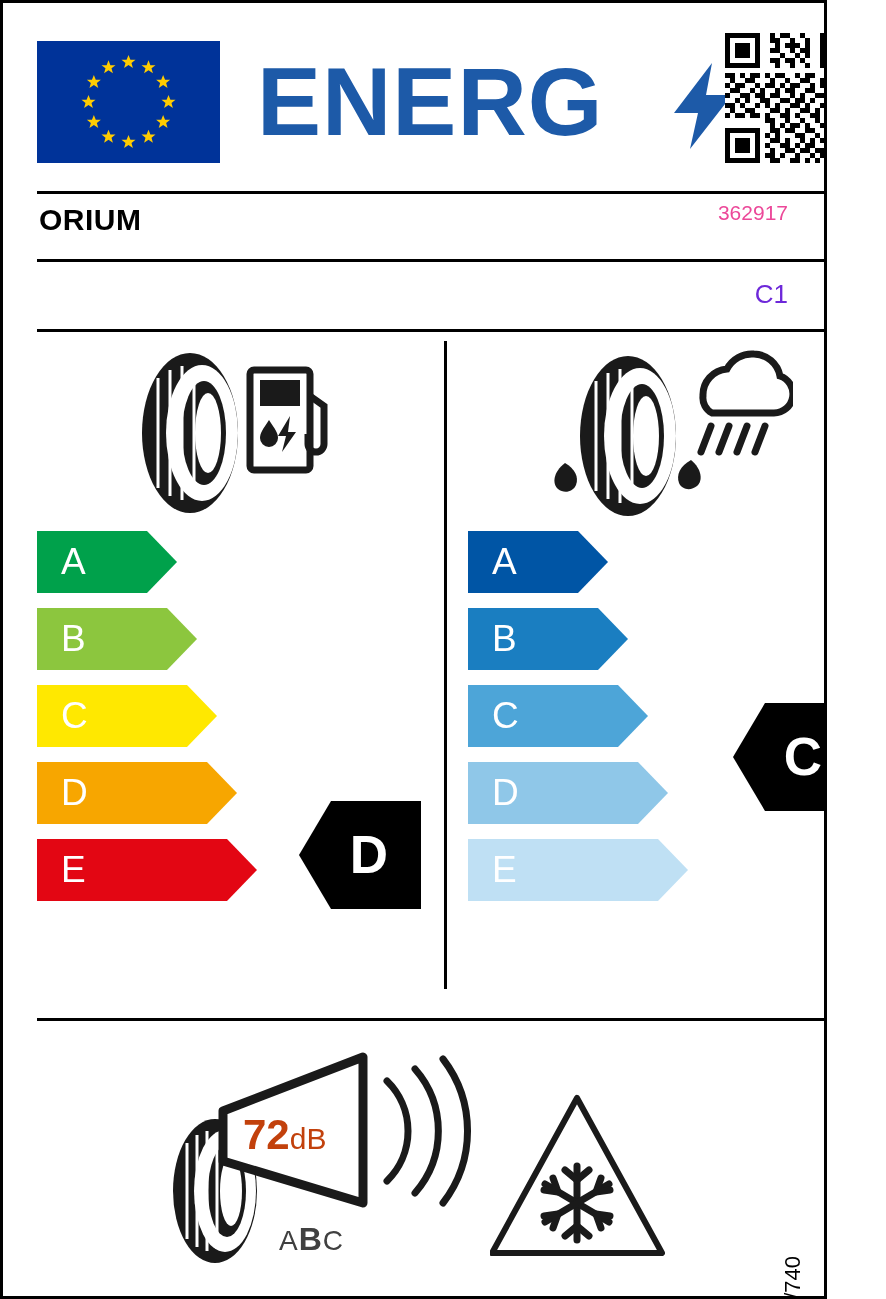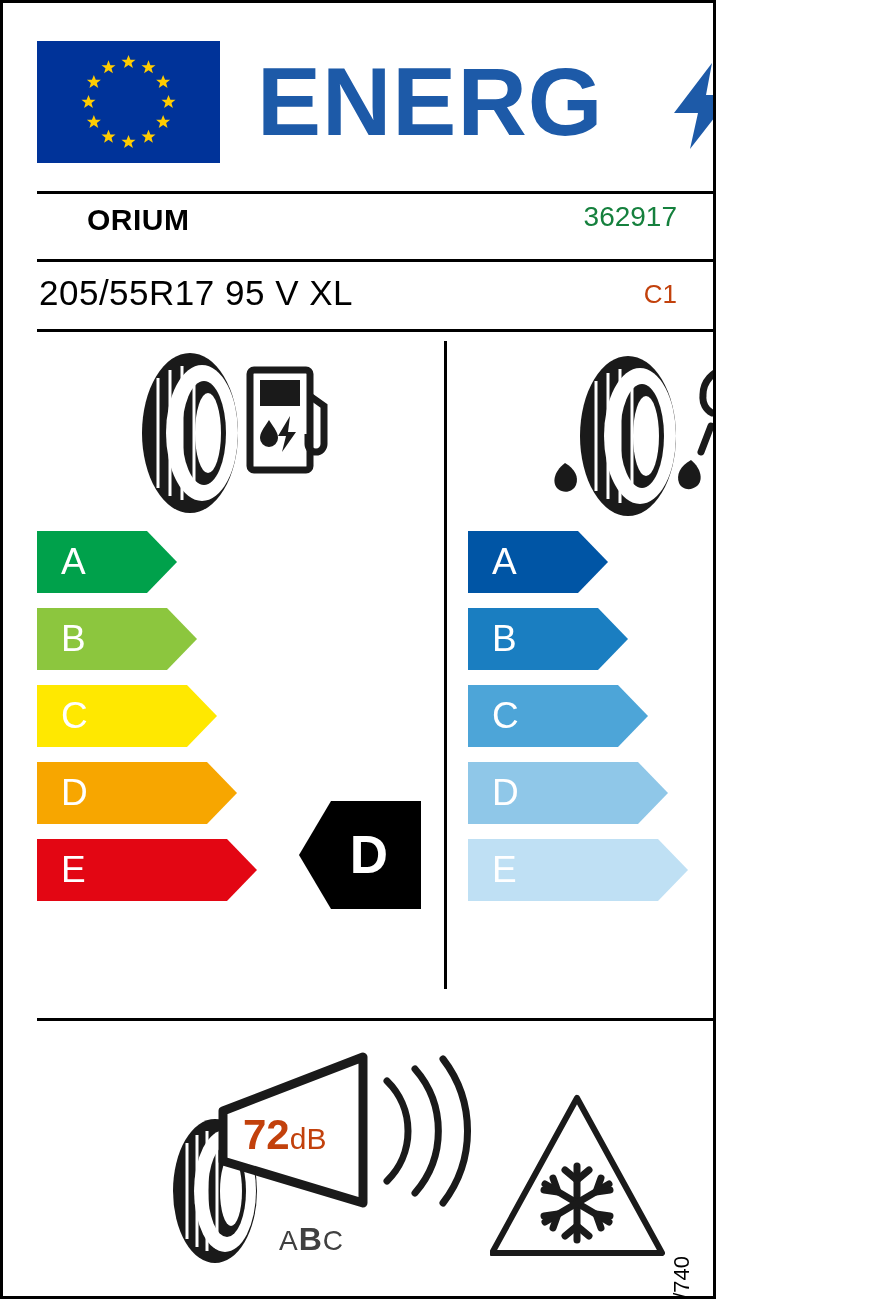--- a/index.html
+++ b/index.html
@@ -6,21 +6,21 @@
     margin: 0;
     padding: 0;
     background: #ffffff;
   }
   body {
     font-family: "Liberation Sans", sans-serif;
     -webkit-font-smoothing: antialiased;
   }
   .label {
     position: relative;
-    width: 716px;
+    width: 827px;
     height: 1299px;
     box-sizing: border-box;
     border: 3px solid #000;
     background: #fff;
     overflow: hidden;
   }
 
   
   .header {
     position: absolute;
@@ -76,44 +76,43 @@
   .rule-4 { left: 34px; top: 1015px; width: 818px; }
 
   .brand {
     position: absolute;
     left: 36px;
     top: 200px;
     font-size: 30px;
     font-weight: bold;
     letter-spacing: 0.5px;
     color: #000;
-    margin-left: 48px;
   }
   .model {
     position: absolute;
     right: 36px;
     top: 198px;
-    font-size: 28px;
-    color: #15803d;
+    font-size: 21px;
+    color: #ec4899;
     text-align: right;
   }
   .tyre-size {
     position: absolute;
     left: 36px;
     top: 270px;
     font-size: 35px;
     color: #000;
     letter-spacing: 0.5px;
   }
   .tyre-class {
     position: absolute;
     right: 36px;
     top: 276px;
     font-size: 26px;
-    color: #c2410c;
+    color: #6d28d9;
   }
 
   
   .v-divider {
     position: absolute;
     left: 441px;
     top: 338px;
     width: 3px;
     height: 648px;
     background: #000;
@@ -463,21 +462,20 @@
     </div>
   </div>
 
   <div class="rule rule-1"></div>
   <div class="rule rule-2"></div>
   <div class="rule rule-3"></div>
   <div class="rule rule-4"></div>
 
   <div class="brand">ORIUM</div>
   <div class="model">362917</div>
-  <div class="tyre-size">205/55R17 95 V XL</div>
   <div class="tyre-class">C1</div>
 
   <div class="v-divider"></div>
 
   <div class="pictogram pic-fuel">
     <svg width="200" height="170" viewBox="0 0 200 170">
 
       <g fill="#1a1a1a">
         <ellipse cx="62" cy="85" rx="48" ry="80"></ellipse>
       </g>

